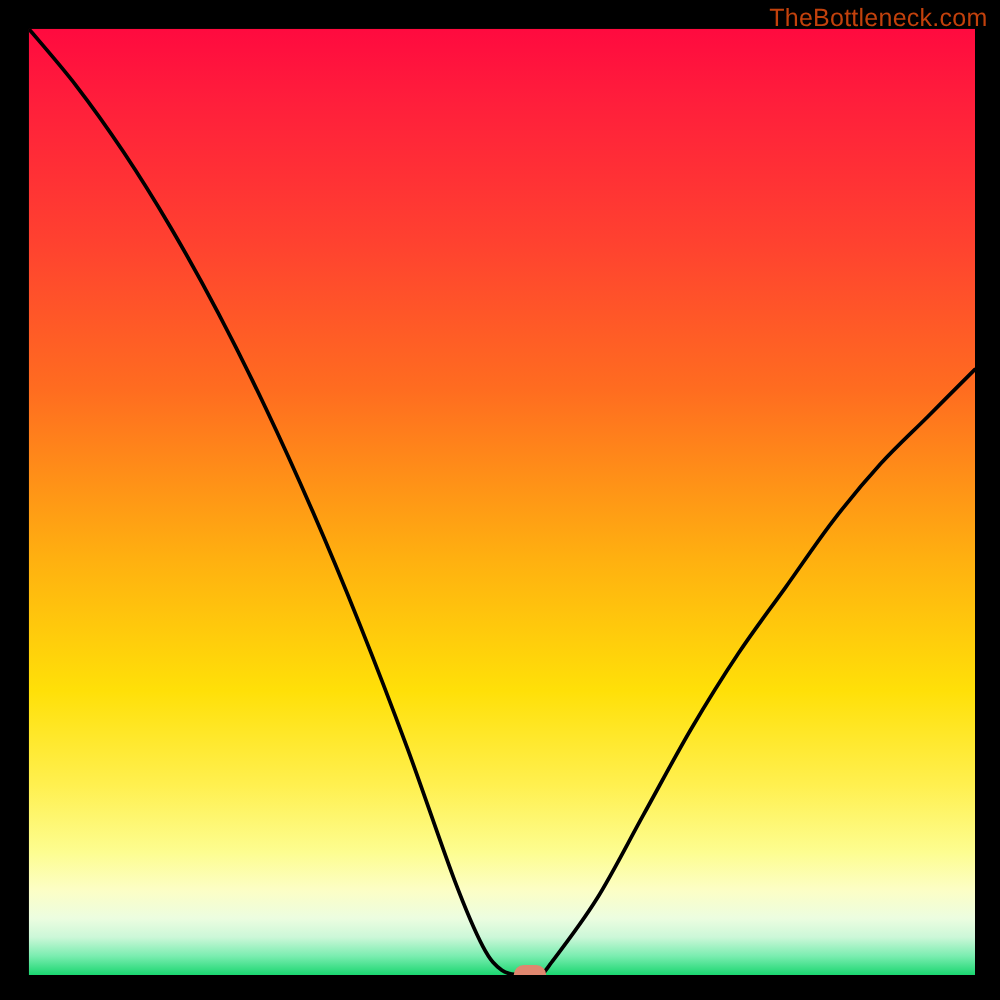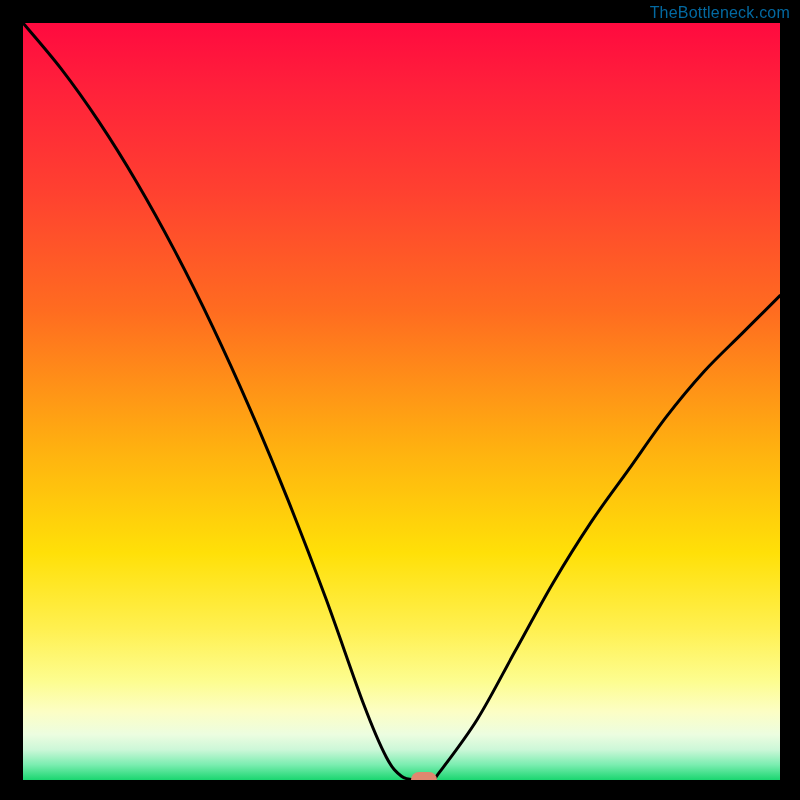--- a/index.html
+++ b/index.html
@@ -13,22 +13,22 @@
   }
   .canvas {
     position: relative;
     width: 800px;
     height: 800px;
   }
   .watermark {
     position: absolute;
     top: 4px;
     right: 10px;
-    color: #0369a1;
-    font-size: 16px;
+    color: #c2410c;
+    font-size: 20px;
     font-weight: 500;
     letter-spacing: 0.2px;
     z-index: 30;
   }
   .plot-area {
     position: absolute;
     left: 23px;
     top: 23px;
     width: 757px;
     height: 757px;

